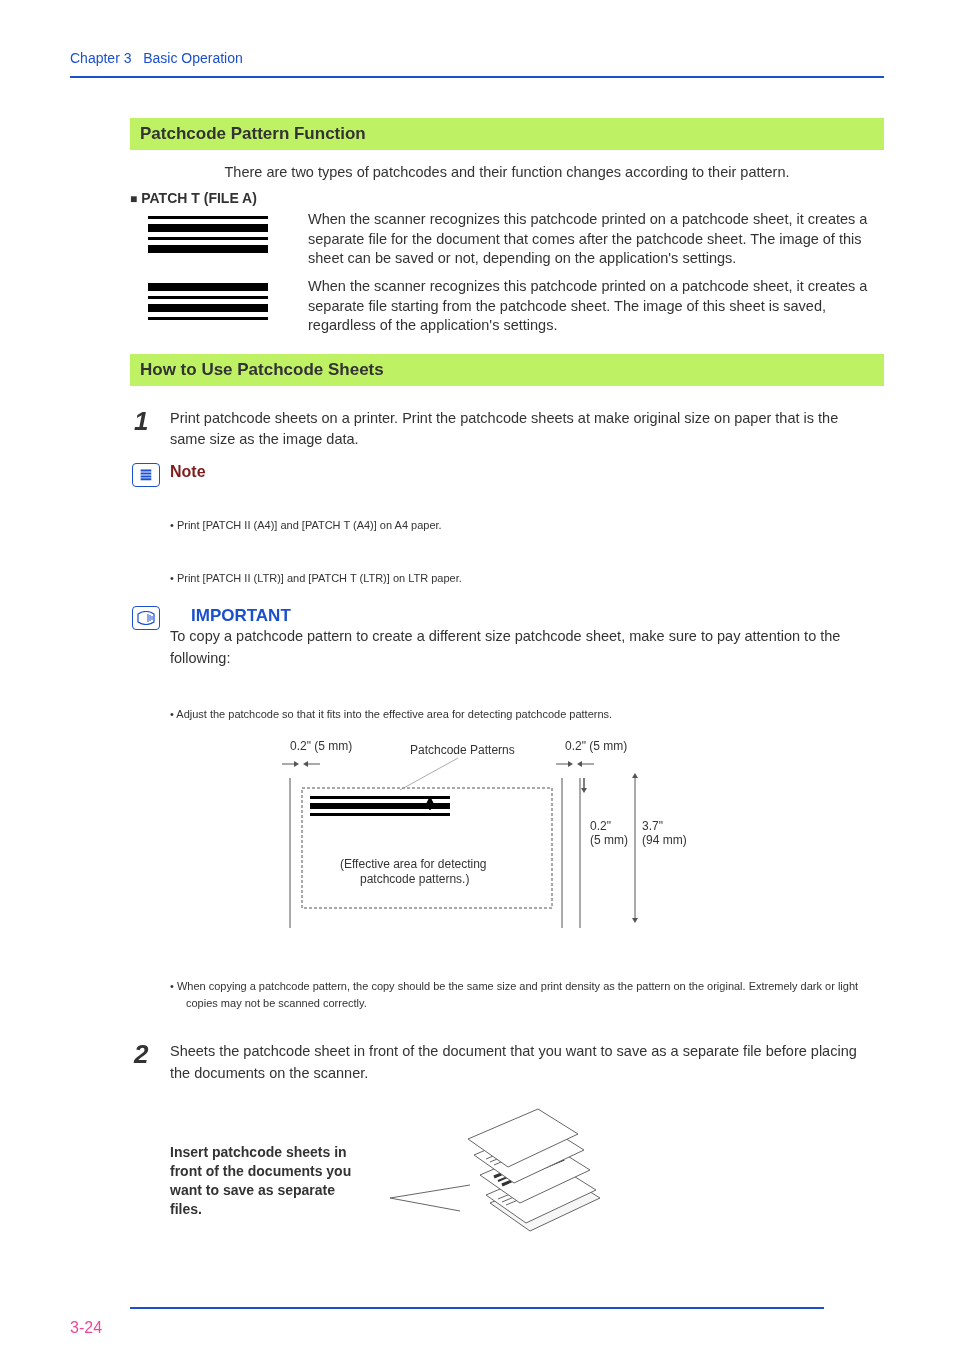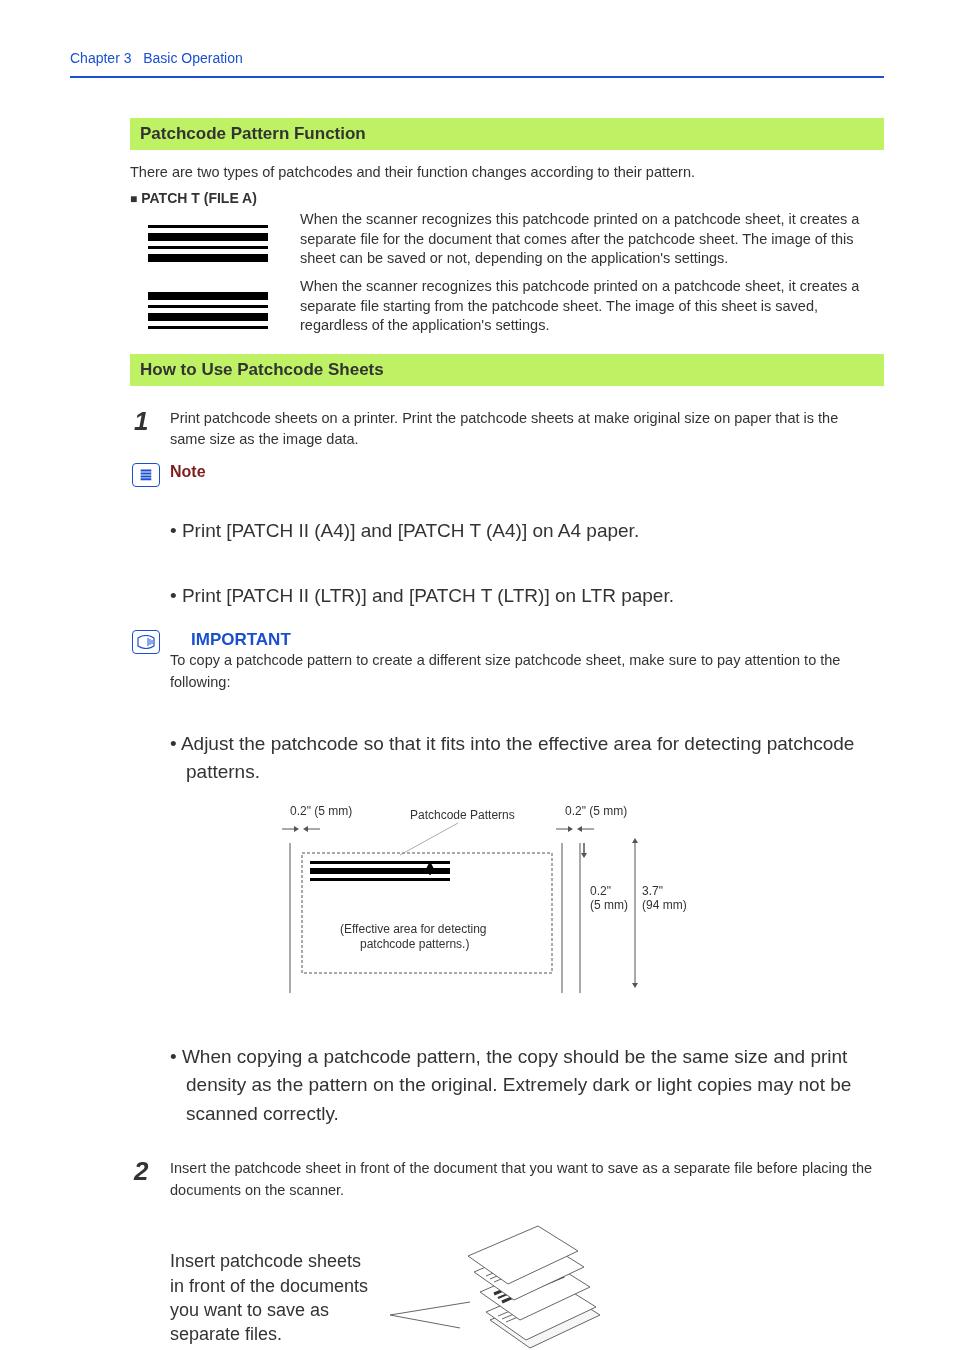--- a/index.html
+++ b/index.html
@@ -32,35 +32,36 @@
       font-weight: bold;
       font-size: 17px;
       padding: 6px 10px;
       margin: 18px 0 12px 60px;
     }
     .body-text {
       margin-left: 60px;
       font-size: 14.5px;
       line-height: 1.4;
       margin-bottom: 6px;
+      text-align: center;
     }
     .subheading {
       margin-left: 60px;
       font-weight: bold;
       font-size: 14px;
       margin-top: 8px;
       margin-bottom: 4px;
     }
     .blk-sq { font-size: 12px; margin-right:4px; }
     .patch-row {
       display: flex;
       margin-left: 78px;
       margin-bottom: 8px;
-      gap: 32px;
-      align-items: flex-end;
+      gap: 40px;
+      align-items: flex-start;
     }
     .patch-graphic {
       flex: 0 0 120px;
     }
     .patch-graphic svg { display:block; }
     .patch-desc {
       flex: 1;
       font-size: 14.5px;
       line-height: 1.35;
     }
@@ -107,42 +108,43 @@
       font-size: 17px;
       color: #1a4fd0;
       margin-left: 21px;
     }
     .bullet-list {
       margin: 4px 0 8px 0;
       padding: 0;
       list-style: none;
     }
     .bullet-list li {
-      font-size: 19px;
+      font-size: 11px;
       line-height: 1.5;
       padding-left: 16px;
       text-indent: -16px;
       margin-top: 36px;
     }
     .bullet-list li::before {
       content: "•  ";
     }
     .diagram-wrap {
       margin: 16px 0 18px 110px;
     }
     .stack-wrap {
       margin: 18px 0 18px 0;
       display:flex;
       align-items:center;
       gap: 20px;
     }
     .stack-caption {
       width: 200px;
-      font-size: 18px;
+      font-size: 14px;
       line-height: 1.35;
+      font-weight: bold;
     }
     .footer-rule {
       height: 2px;
       background: #1a4fd0;
       margin: 30px 60px 10px 60px;
     }
     .page-num {
       text-align: left;
       font-size: 16px;
       color: #ec4899;
@@ -289,21 +291,21 @@
 
       <ul class="bullet-list">
         <li>When copying a patchcode pattern, the copy should be the same size and print density as the pattern on the original. Extremely dark or light copies may not be scanned correctly.</li>
       </ul>
     </div>
   </div>
 
   <div class="step-row">
     <div class="step-num">2</div>
     <div class="step-body">
-      <div>Insert the patchcode sheet in front of the document that you want to save as a separate file before placing the documents on the scanner.</div>
+      <div>Sheets the patchcode sheet in front of the document that you want to save as a separate file before placing the documents on the scanner.</div>
       <div class="stack-wrap">
         <div class="stack-caption">Insert patchcode sheets in front of the documents you want to save as separate files.</div>
         <div>
           <svg width="220" height="150" stroke="#666" fill="none" stroke-width="1" stroke-linejoin="round">
 
             <g transform="translate(60,0)">
               <polygon points="40,100 110,70 150,95 80,128" fill="#f6f6f6"></polygon>
               <polygon points="36,92 106,62 146,87 76,120" fill="#fff"></polygon>
               <line x1="48" y1="96" x2="120" y2="66"></line>
                 <line x1="52" y1="99" x2="124" y2="69"></line>

